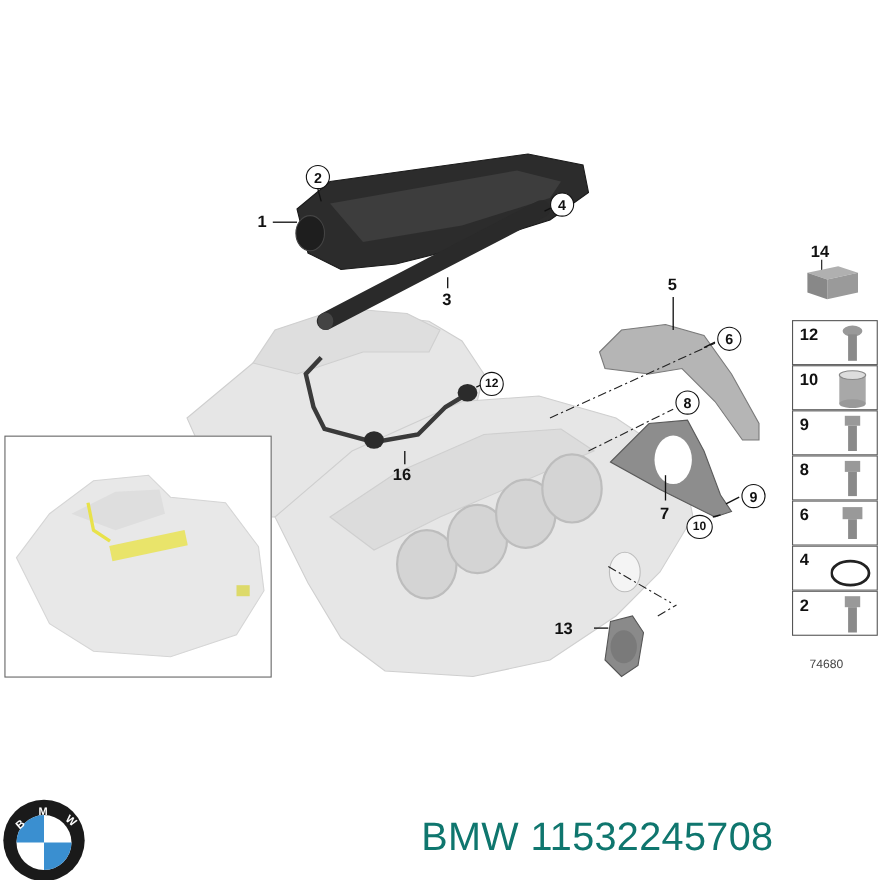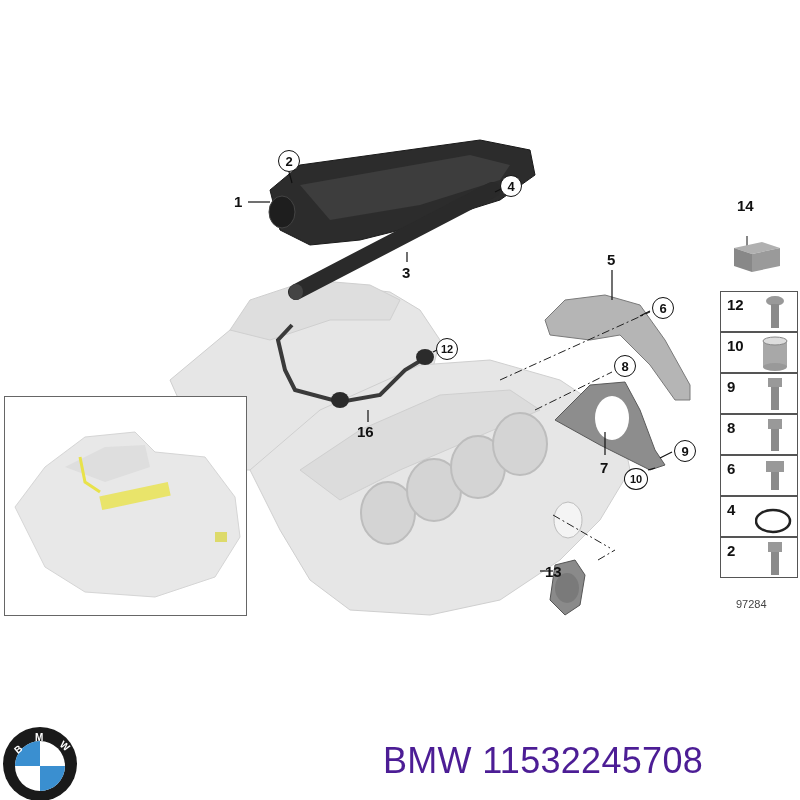--- a/index.html
+++ b/index.html
@@ -4,21 +4,21 @@
 <style>
   html, body { margin:0; padding:0; background:#ffffff; }
   body { width:800px; height:800px; position:relative; overflow:hidden; font-family:"Liberation Sans", sans-serif; }
   .abs { position:absolute; }
   .callout { position:absolute; font-family:"Liberation Sans", sans-serif; font-weight:bold; font-size:15px; color:#111; line-height:1; }
   .circ { position:absolute; width:22px; height:22px; border:1.5px solid #111; border-radius:50%; background:#fff; font-family:"Liberation Sans", sans-serif; font-weight:bold; font-size:13px; color:#111; display:flex; align-items:center; justify-content:center; box-sizing:border-box; }
   .legend-cell { position:absolute; left:720px; width:78px; height:41px; border:1px solid #555; box-sizing:border-box; background:#fff; }
   .legend-num { position:absolute; left:6px; top:4px; font-weight:bold; font-size:15px; color:#111; font-family:"Liberation Sans", sans-serif; }
   .legend-icon { position:absolute; left:34px; top:2px; width:40px; height:36px; }
   .inset { position:absolute; left:4px; top:396px; width:243px; height:220px; border:1.5px solid #666; box-sizing:border-box; background:#fff; }
-  .caption { position:absolute; left:383px; top:740px; font-size:36px; color:#4c1d95; font-family:"Liberation Sans", sans-serif; letter-spacing:0.3px; }
+  .caption { position:absolute; left:383px; top:740px; font-size:36px; color:#0f766e; font-family:"Liberation Sans", sans-serif; letter-spacing:0.3px; }
   .diagnum { position:absolute; left:736px; top:598px; font-size:11px; color:#444; font-family:"Liberation Sans", sans-serif; }
 </style>
 </head>
 <body>
 
 <svg class="abs" style="left:0;top:0" width="800" height="700" viewBox="0 0 800 700">
 
   <g fill="#e6e6e6" stroke="#cfcfcf" stroke-width="1">
     <path d="M170,380 L230,330 L270,300 L330,285 L390,292 L420,310 L440,340 L430,380 L380,410 L300,440 L250,470 L210,470 Z"></path>
     <path d="M230,330 L250,300 L310,280 L370,285 L400,300 L390,320 L330,320 L270,340 Z" fill="#dedede"></path>
@@ -83,33 +83,33 @@
 <div class="callout" style="left:402px;top:265px">3</div>
 <div class="circ" style="left:500px;top:175px">4</div>
 <div class="callout" style="left:607px;top:252px">5</div>
 <div class="circ" style="left:652px;top:297px">6</div>
 <div class="callout" style="left:600px;top:460px">7</div>
 <div class="circ" style="left:614px;top:355px">8</div>
 <div class="circ" style="left:674px;top:440px">9</div>
 <div class="circ" style="left:624px;top:468px;width:24px;font-size:11px">10</div>
 <div class="callout" style="left:357px;top:424px">16</div>
 <div class="circ" style="left:436px;top:338px;font-size:11px">12</div>
-<div class="callout" style="left:545px;top:564px">13</div>
+<div class="callout" style="left:504px;top:564px">13</div>
 
 <div class="inset">
   <svg width="240" height="217" viewBox="0 0 240 217">
     <path d="M10,110 L40,70 L80,40 L130,35 L150,55 L200,60 L230,100 L235,140 L210,180 L150,200 L80,195 L40,170 Z" fill="#e8e8e8" stroke="#d5d5d5"></path>
     <path d="M60,70 L100,50 L140,48 L145,70 L100,85 Z" fill="#dedede"></path>
     <path d="M75,60 L80,85 L95,95" stroke="#e8e24a" stroke-width="3" fill="none"></path>
     <rect x="95" y="92" width="70" height="14" fill="#e8e24a" opacity="0.8" transform="rotate(-12 130 99)"></rect>
     <rect x="210" y="135" width="12" height="10" fill="#d9d64a" opacity="0.8"></rect>
   </svg>
 </div>
 
-<div class="callout" style="left:737px;top:198px">14</div>
+<div class="callout" style="left:737px;top:222px">14</div>
 <svg class="abs" style="left:732px;top:236px" width="50" height="40" viewBox="0 0 50 40">
   <line x1="15" y1="0" x2="15" y2="10" stroke="#111"></line>
   <path d="M2,12 L30,6 L48,12 L20,18 Z" fill="#b0b0b0"></path>
   <path d="M2,12 L20,18 L20,36 L2,30 Z" fill="#888"></path>
   <path d="M20,18 L48,12 L48,30 L20,36 Z" fill="#9a9a9a"></path>
 </svg>
 
 <div class="legend-cell" style="top:291px">
   <span class="legend-num">12</span>
   <svg class="legend-icon" viewBox="0 0 40 36">
@@ -152,21 +152,21 @@
       <ellipse cx="18" cy="22" rx="17" ry="11" fill="none" stroke="#222" stroke-width="2.5"></ellipse>
     </svg>
 </div>
 <div class="legend-cell" style="top:537px">
   <span class="legend-num">2</span>
   <svg class="legend-icon" viewBox="0 0 40 36">
       <rect x="13" y="2" width="14" height="10" fill="#999"></rect>
       <rect x="16" y="12" width="8" height="23" fill="#8a8a8a"></rect>
     </svg>
 </div>
-<div class="diagnum">97284</div>
+<div class="diagnum">74680</div>
 
 <svg class="abs" style="left:2px;top:726px" width="76" height="76" viewBox="0 0 76 76">
   <circle cx="38" cy="38" r="37" fill="#1a1a1a"></circle>
   <circle cx="38" cy="40" r="25" fill="#ffffff"></circle>
   <path d="M38,40 L38,15 A25,25 0 0,0 13,40 Z" fill="#3a8fd0"></path>
   <path d="M38,40 L63,40 A25,25 0 0,1 38,65 Z" fill="#3a8fd0"></path>
   <text x="13" y="27" fill="#fff" font-size="10" font-weight="bold" font-family="Liberation Sans, sans-serif" transform="rotate(-40 16 24)">B</text>
   <text x="33" y="15" fill="#fff" font-size="10" font-weight="bold" font-family="Liberation Sans, sans-serif">M</text>
   <text x="56" y="22" fill="#fff" font-size="10" font-weight="bold" font-family="Liberation Sans, sans-serif" transform="rotate(40 60 22)">W</text>
 </svg>

